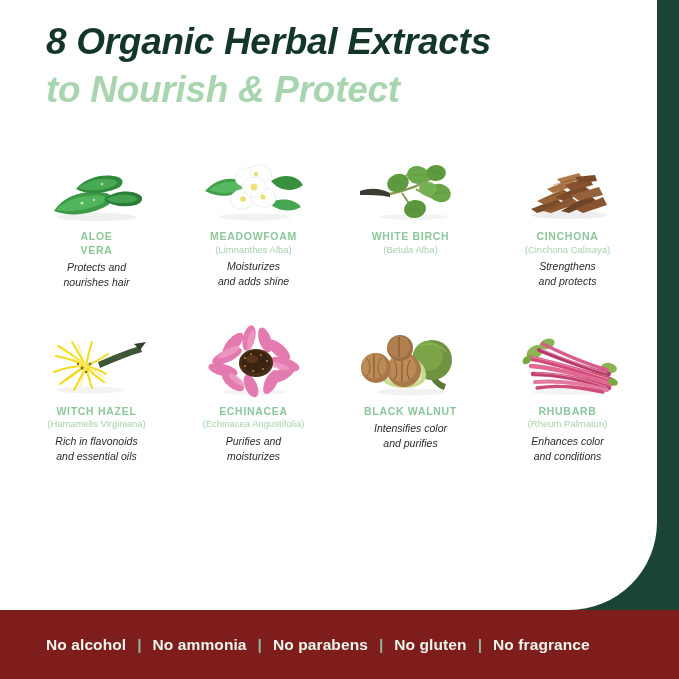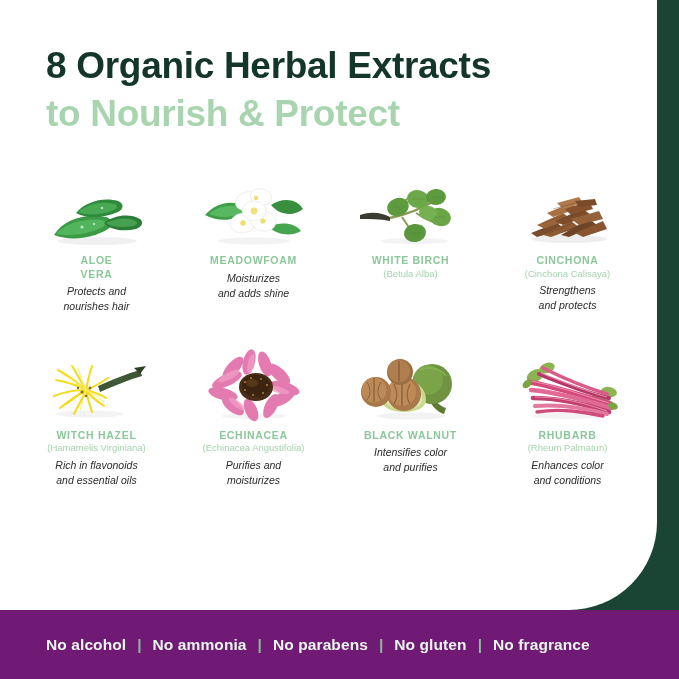--- a/index.html
+++ b/index.html
@@ -48,23 +48,24 @@
     position: absolute;
     left: 0;
     top: 0;
     width: 657px;
     height: 610px;
     z-index: 3;
   }
 
   
   .headline {
-    padding-top: 44px;
+    padding-top: 20px;
     padding-left: 46px;
     padding-right: 20px;
+    font-style: italic;
   }
   .headline-line1 {
     font-size: 37px;
     font-weight: bold;
     color: #14362a;
     letter-spacing: -0.3px;
     line-height: 1.18;
     white-space: nowrap;
   }
   .headline-line2 {
@@ -120,21 +121,21 @@
     font-style: italic;
   }
 
   
   .footer {
     position: absolute;
     left: 0;
     bottom: 0;
     width: 679px;
     height: 69px;
-    background: #701a75;
+    background: #7f1d1d;
     z-index: 4;
     display: flex;
     align-items: center;
   }
   .footer-inner {
     padding-left: 46px;
     display: flex;
     align-items: center;
     white-space: nowrap;
   }
@@ -208,20 +209,21 @@
               <ellipse cx="64" cy="50" rx="13" ry="10" transform="rotate(12 64 50)"></ellipse>
               <ellipse cx="55" cy="40" rx="12" ry="10"></ellipse>
             </g>
             <circle cx="55" cy="40" r="3.4" fill="#f2e07a"></circle>
             <circle cx="44" cy="52" r="2.8" fill="#f0dd72"></circle>
             <circle cx="64" cy="50" r="2.6" fill="#f0dd72"></circle>
             <circle cx="57" cy="27" r="2.2" fill="#eedc70"></circle>
           </svg>
         </div>
         <div class="herb-name">MEADOWFOAM</div>
+        <div class="herb-latin">(Limnanthes Alba)</div>
         <div class="herb-benefit">
           <span>Moisturizes</span><br>
           <span>and adds shine</span>
         </div>
       </div>
 
       <div class="herb-cell">
         <div class="herb-art">
           <svg width="110" height="76" viewBox="0 0 110 76">
             <ellipse cx="58" cy="70" rx="34" ry="3" fill="#e8e8e8" opacity="0.5"></ellipse>

